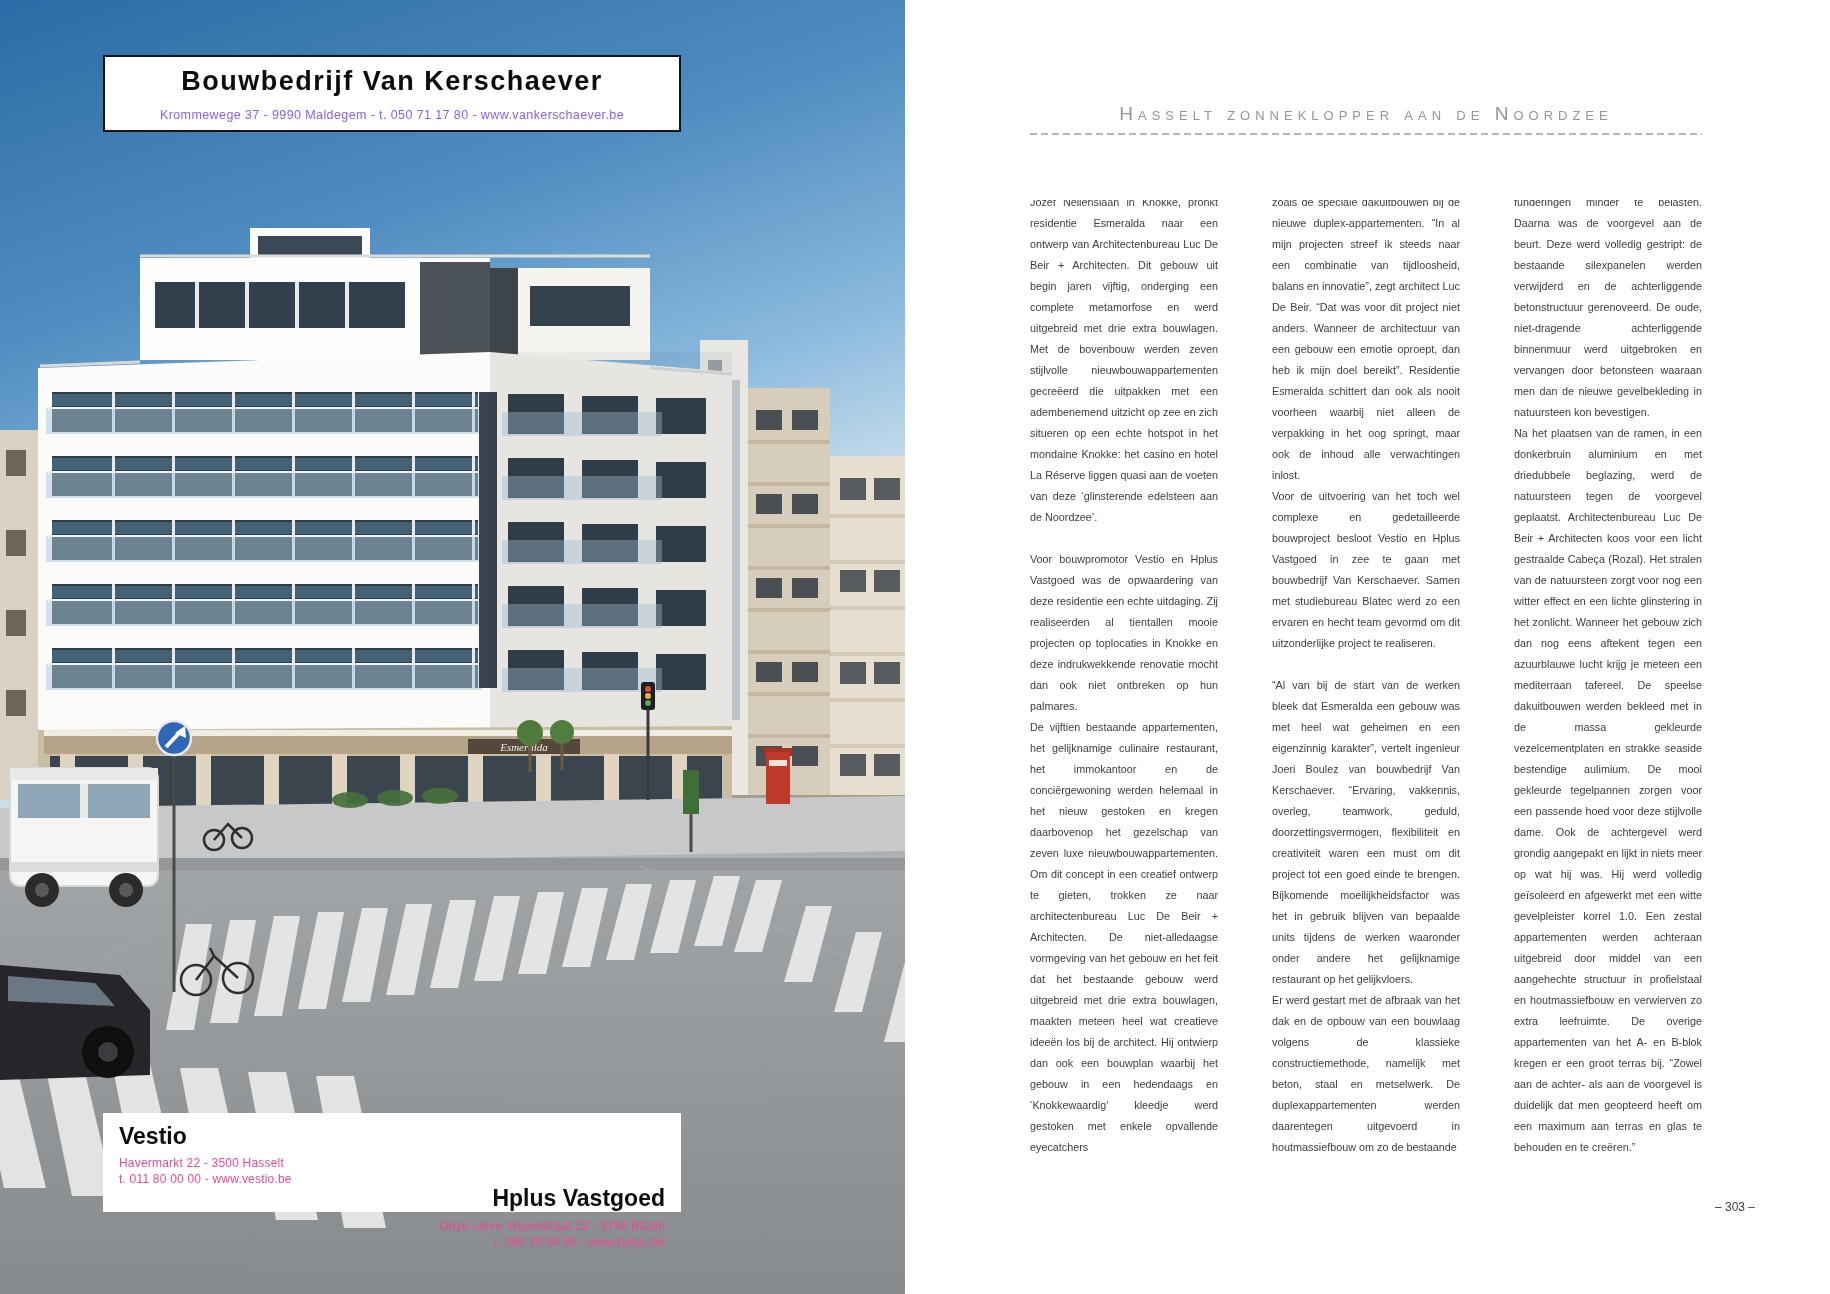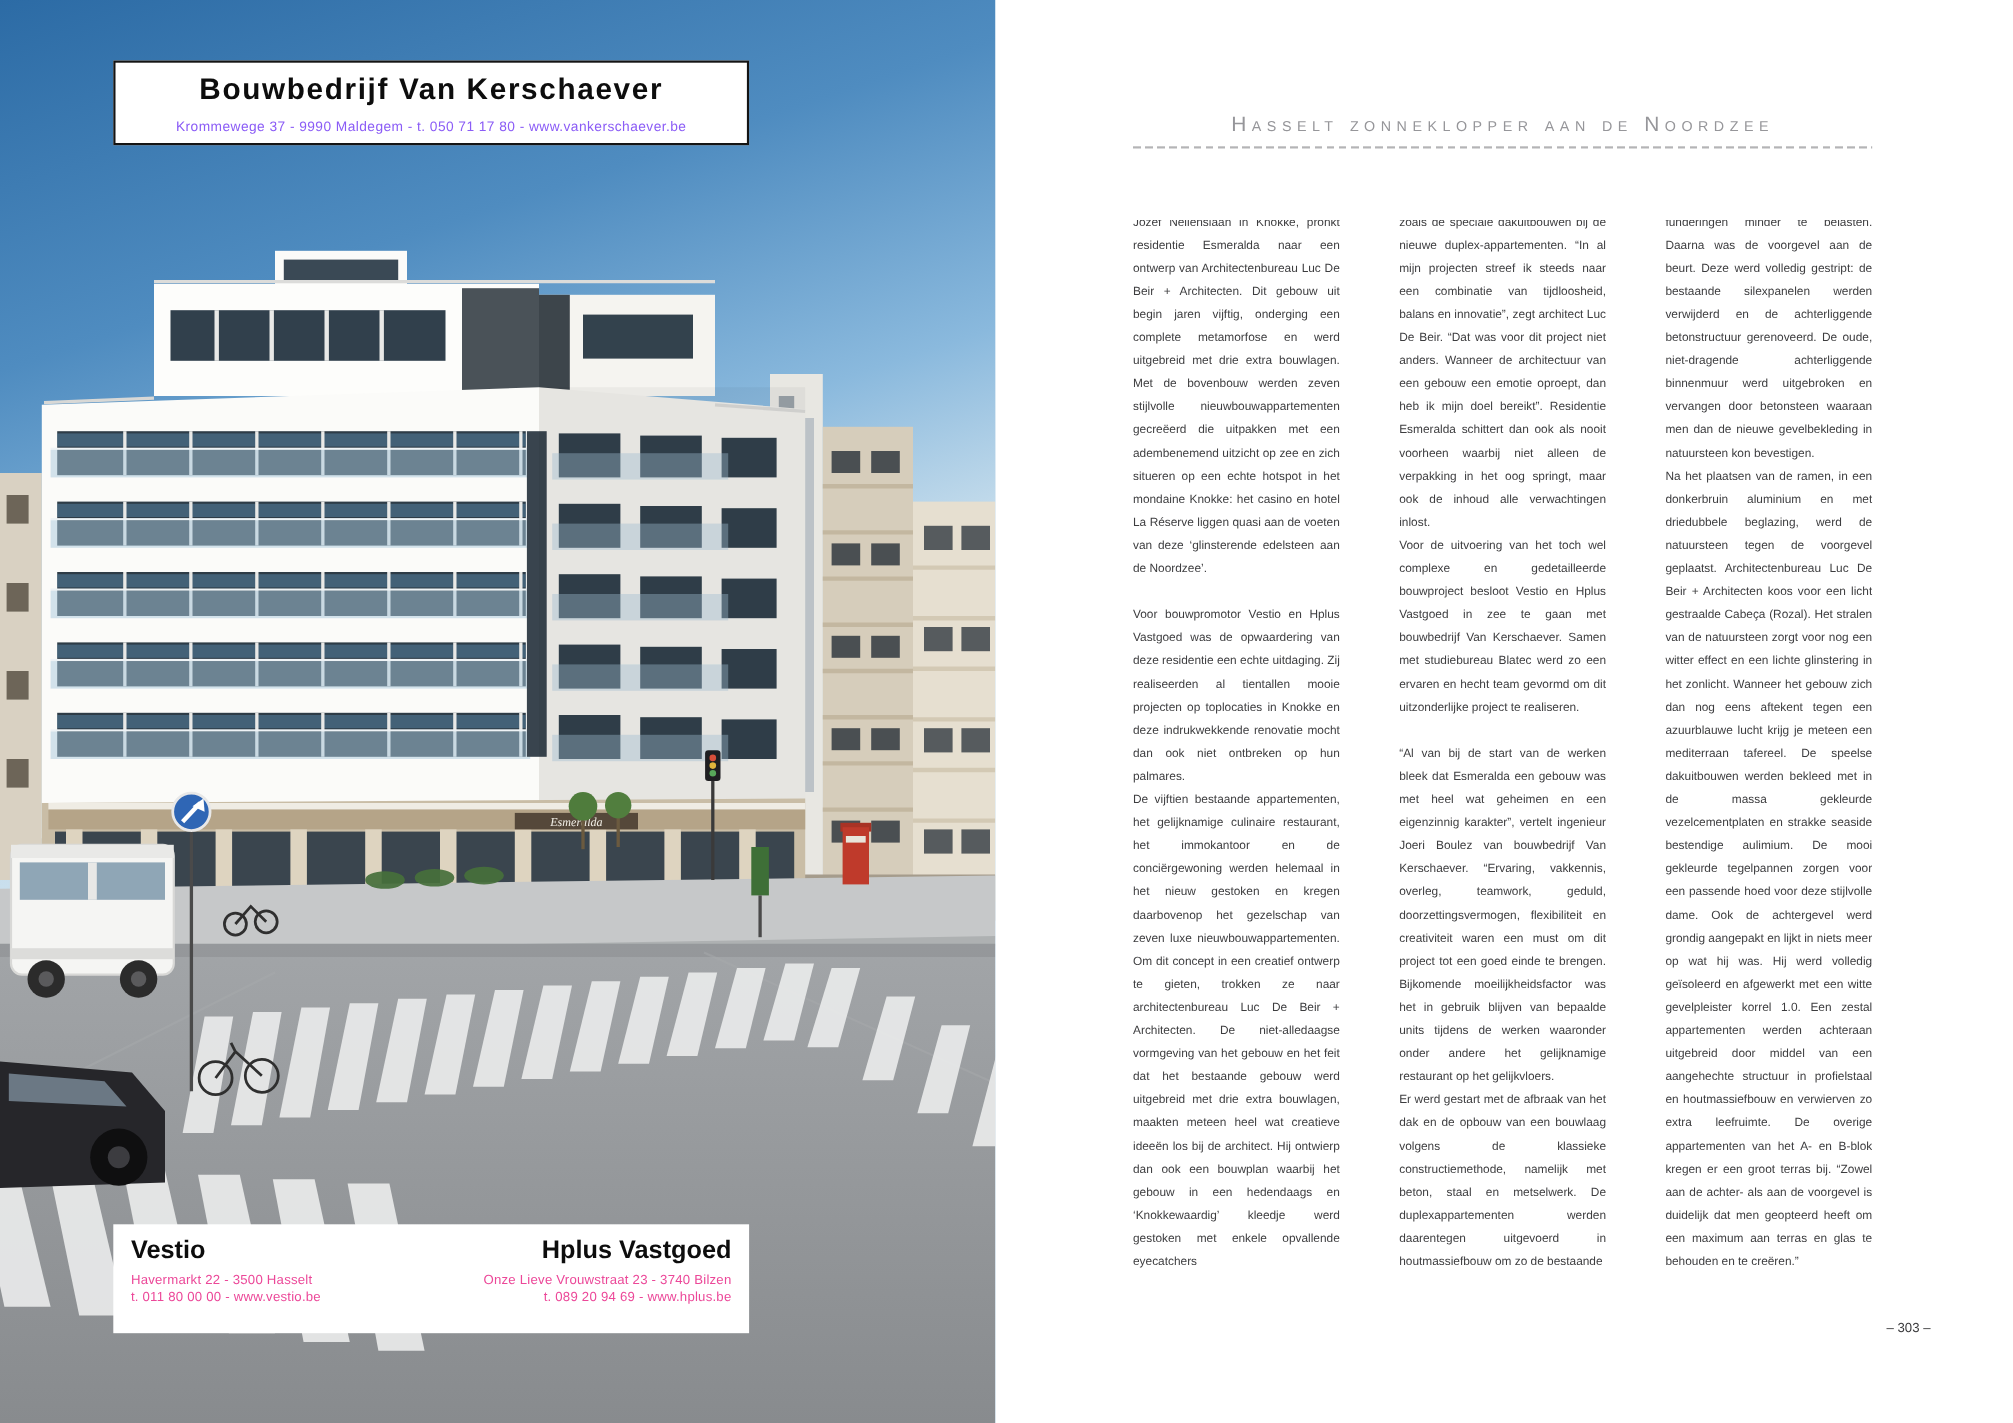--- a/index.html
+++ b/index.html
@@ -9,21 +9,21 @@
   .page-left{position:absolute;left:0;top:0;width:905px;height:1294px;overflow:hidden;background:#7eb2d8;}
   .photo-svg{position:absolute;left:0;top:0;width:905px;height:1294px;display:block;}
 
   .adbox{position:absolute;background:#ffffff;box-sizing:border-box;}
   .adbox-header{left:103px;top:55px;width:578px;height:77px;border:2px solid #141414;
     display:flex;flex-direction:column;align-items:center;justify-content:center;gap:11px;}
   .adbox-header .t{font-size:27px;font-weight:bold;letter-spacing:1.5px;color:#0d0d0d;}
   .adbox-header .s{font-size:12.5px;color:#8b5cf6;letter-spacing:.4px;}
 
   .adbox-promo{left:103px;top:1113px;width:578px;height:99px;display:flex;justify-content:space-between;
-    padding:11px 16px 0 16px;}
+    padding:11px 16px 0 16px;flex-direction:column;}
   .promo-col{display:flex;flex-direction:column;gap:2px;}
   .promo-col.right{text-align:right;align-items:flex-end;}
   .promo-name{font-size:23px;font-weight:bold;color:#0d0d0d;line-height:1.1;margin-bottom:5px;}
   .promo-line{font-size:12px;color:#ec4899;letter-spacing:.2px;}
 
   .credit{position:absolute;left:103px;top:1229px;width:578px;text-align:center;color:#ffffff;
     font-size:16.5px;font-weight:500;letter-spacing:.5px;}
   .credit .plus{color:#e2492f;font-weight:bold;}
 
   

